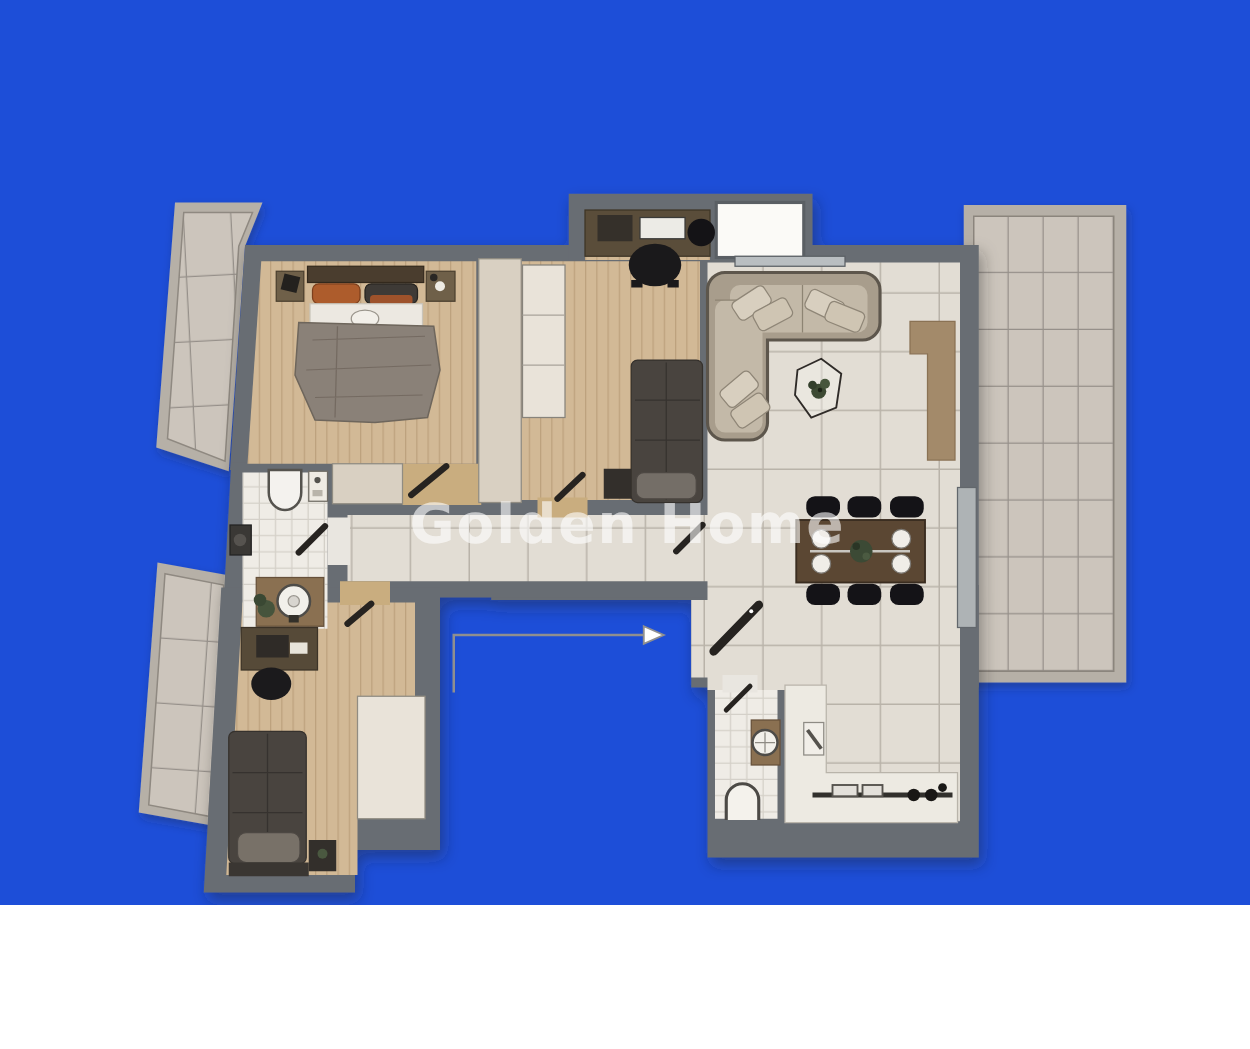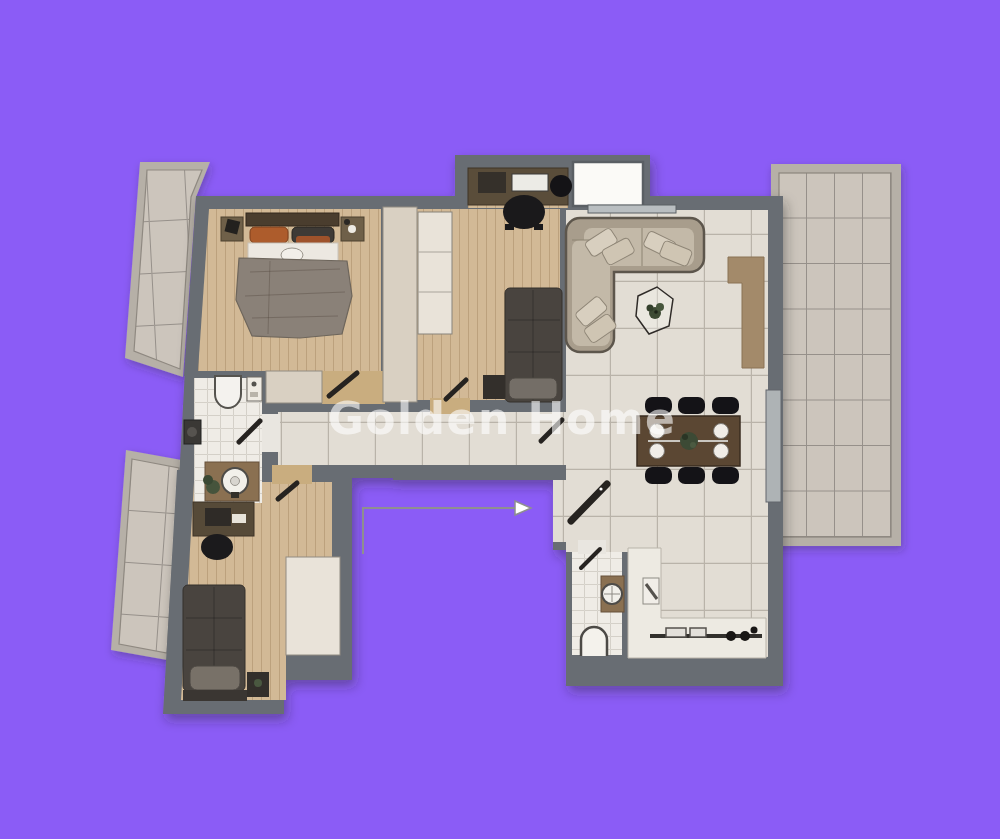--- a/index.html
+++ b/index.html
@@ -1,16 +1,16 @@
 <!DOCTYPE html>
 <html style="--wall: #686d73; --wood: #d2b996; --tile: #e2ddd4; --tileline: #b9b3a9; --bathtile: #efece6; --bathline: #d4d0c8; --balcrim: #b6b0a7; --balctile: #ccc5bc; --balcline: #96908a; --closet: #d9d0c2; --wardrobe: #e9e3d9; --doorwood: #c9ad7f; --sofa: #a89d8c; --cushion: #c3b9a8; --pillow: #d8cfbf; --table: #5b4733; --chair: #141317; --counter: #edeae2; --vanity: #8a7051; --blanketdark: #49443f; --blanketlight: #8a8178; --accent: #ad5c2c; --leaf: #262320; --media: #a38a6a; --watermark_color: rgba(255,255,255,0.60);"><head>
 <meta charset="utf-8">
 <style>
   html,body{margin:0;padding:0;background:#ffffff;}
-  #stage{position:relative;width:1000px;height:839px;background:#8b5cf6;overflow:hidden;
+  #stage{position:relative;width:1000px;height:724px;background:#1d4ed8;overflow:hidden;
          font-family:"DejaVu Sans","Liberation Sans",sans-serif;}
   svg{position:absolute;left:0;top:0;}
   text.wm{font-family:"DejaVu Sans","Liberation Sans",sans-serif;font-weight:bold;}
 </style>
 </head>
 <body>
 
 <div id="stage">
 <svg width="1000" height="839" viewBox="0 0 1000 839">
   <defs>

